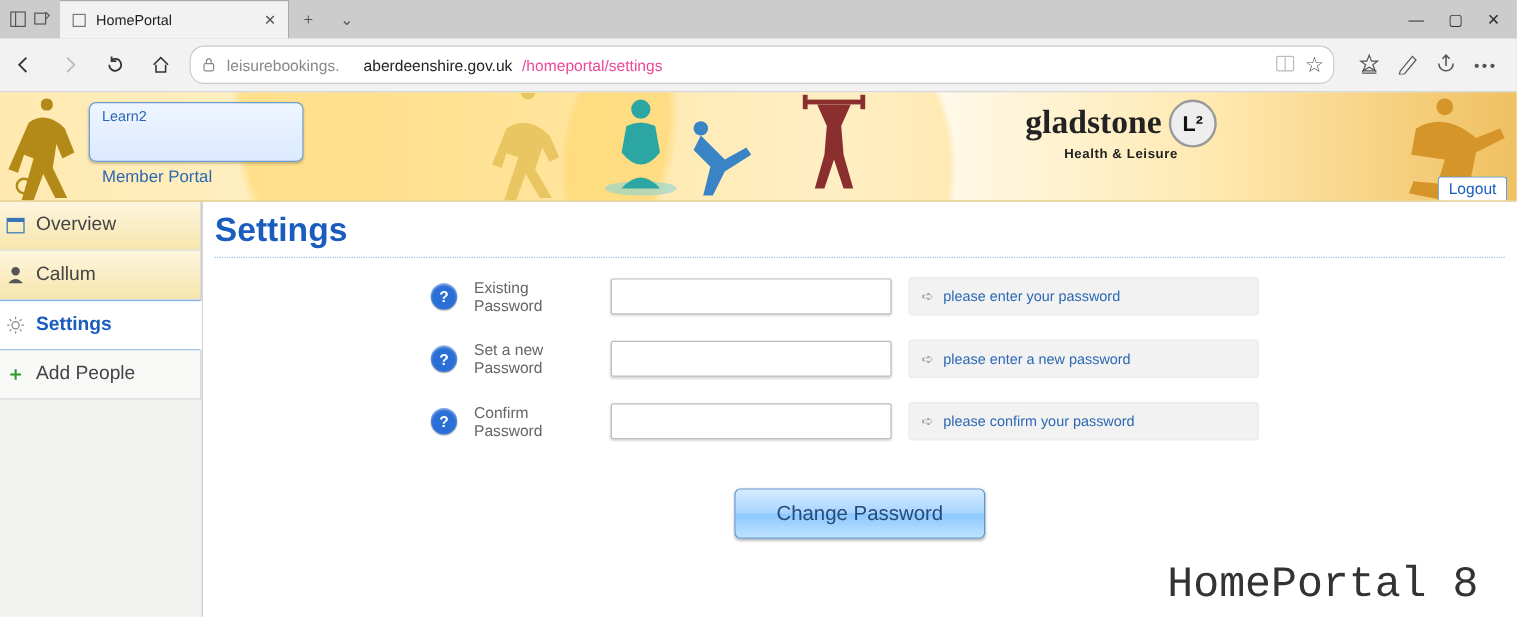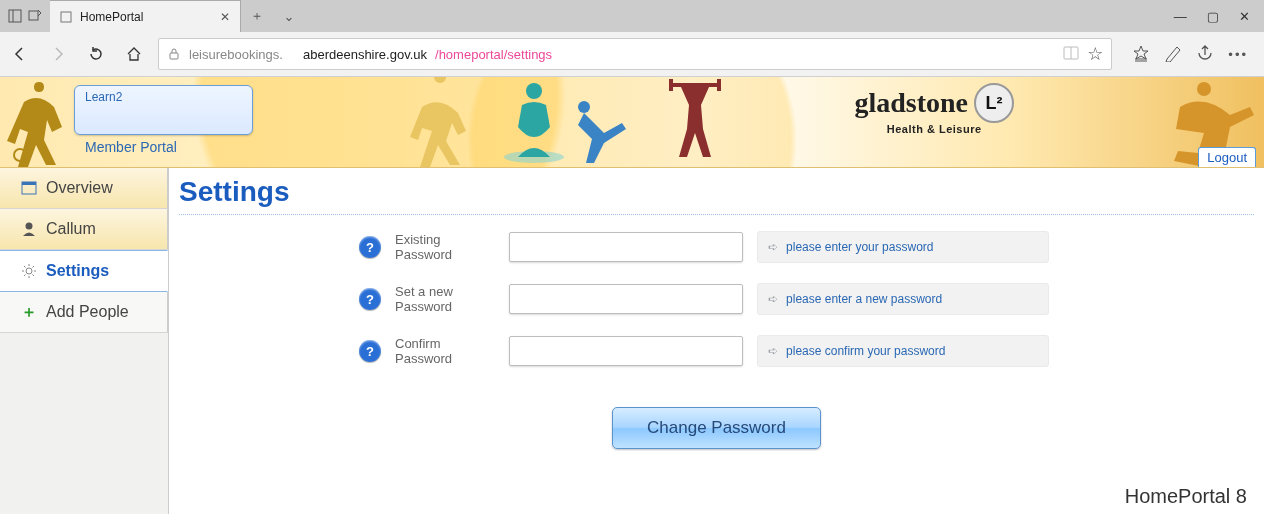--- a/index.html
+++ b/index.html
@@ -60,21 +60,21 @@
   .win-controls span{cursor:pointer;}
 
   .navbar {
     display:flex;align-items:center;height:44px;background:#f2f2f2;
     border-bottom:1px solid #d0d0d0;padding:0 6px;gap:10px;
   }
   .nav-btn{width:28px;height:28px;display:flex;align-items:center;justify-content:center;color:#555;cursor:pointer;border-radius:2px;}
   .nav-btn svg{width:16px;height:16px;}
   .addr {
     flex:1;display:flex;align-items:center;height:30px;
-    background:#fff;border:1px solid #ccc;border-radius:2px;
+    background:#fff;border:1px solid #ccc;border-radius:12px;
     padding:0 8px;gap:8px;color:#666;font-size:13px;
   }
   .addr .host{color:#222;margin-left:12px;}
   .addr .star{margin-left:auto;color:#555;}
   .right-icons{display:flex;align-items:center;gap:14px;color:#555;padding:0 10px;}
 
   
   .banner {
     position:relative;height:90px;
     background:
@@ -110,21 +110,21 @@
     border-radius:3px 3px 0 0;
   }
 
   
   .layout{display:flex;height:calc(514px - 32px - 44px - 90px);}
   .sidebar{
     width:168px;min-width:168px;background:#f1f1ef;border-right:1px solid #ccc;
     display:flex;flex-direction:column;
   }
   .side-item{
-    display:flex;align-items:center;gap:8px;height:40px;padding:0 20px;
+    display:flex;align-items:center;gap:8px;height:40px;padding:0 4px;
     border-bottom:1px solid #d6d6d6;color:#444;font-size:16px;cursor:pointer;
     background:linear-gradient(#fdf5df,#f7e6ad);
     border-right:1px solid #ccc;
   }
   .side-item.plain{background:#f8f8f6;}
   .side-item.active{
     background:#fff;color:#1b5cbf;font-weight:700;
     border-top:1px solid #8ab6e6;border-bottom:1px solid #8ab6e6;border-right:1px solid #fff;
   }
   .side-item .ic{width:18px;display:flex;justify-content:center;}
@@ -158,21 +158,21 @@
 
   .submit-row{text-align:center;margin-top:40px;}
   .btn-primary{
     display:inline-block;padding:10px 34px;font-size:17px;color:#264a7a;
     background:linear-gradient(#d6ecff,#a9d6ff 48%,#8cc8ff 52%,#bfe2ff);
     border:1px solid #5b93cf;border-radius:5px;cursor:pointer;
     box-shadow:0 1px 2px rgba(0,0,0,.25);
   }
 
   .product-stamp{
-    position:absolute;right:17px;bottom:8px;font-size:20px;color:#333;font-weight:400;
+    position:absolute;right:32px;bottom:8px;font-size:36px;color:#333;font-weight:400;font-family:Liberation Mono, monospace;
   }
 </style>
 </head>
 <body>
 
 <div class="chrome">
   <div class="tabbar">
     <div class="sys-icons">
       <svg width="14" height="14">
           <rect x="1" y="1" width="12" height="12" fill="none" stroke="#555"></rect>

